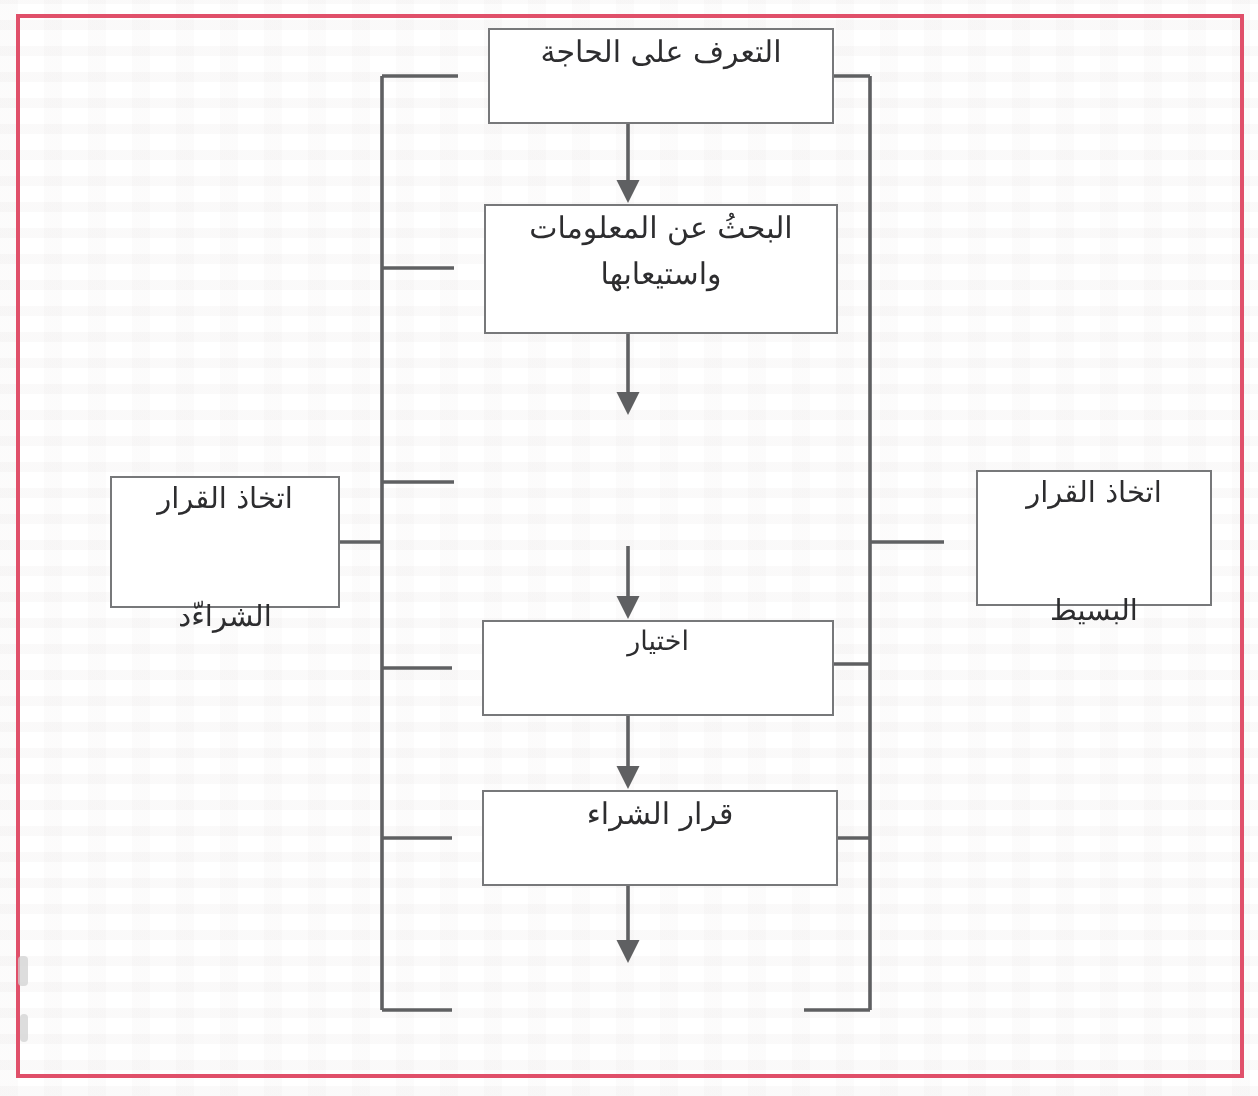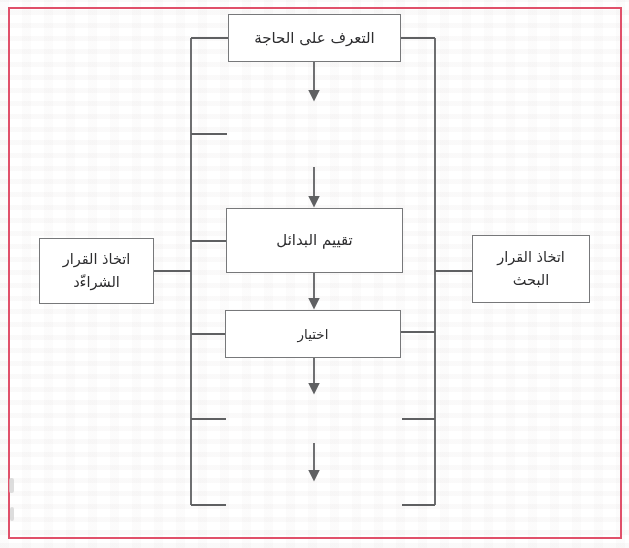--- a/index.html
+++ b/index.html
@@ -23,28 +23,28 @@
   .frame{
     position:absolute;left:8px;top:7px;width:614px;height:532px;
     box-sizing:border-box;border:2px solid var(--frame-red,#e0506a);
     background:transparent;
   }
   svg.wires{position:absolute;left:0;top:0;width:629px;height:548px;pointer-events:none;}
   .node{
     position:absolute;box-sizing:border-box;
     border:1.4px solid var(--box-border,#77787a);
     background:#fff;
-    display:flex;flex-direction:column;align-items:center;justify-content:center;
+    display:flex;flex-direction:column;align-items:center;
     direction:rtl;text-align:center;
     color:var(--text-dark,#2d2d2f);
-    font-size:15px;line-height:1.5;
+    font-size:15px;line-height:1.5;margin-left:16px;
   }
   .node .line{display:block;white-space:nowrap;}
   .node.small{font-size:13.5px;line-height:1.55;}
-  .node.branch{font-size:14.5px;line-height:1.6;}
+  .node.branch{font-size:14.5px;line-height:1.6;gap:36px;}
   .artifact{
     position:absolute;background:#d2d2d2;border-radius:2px;opacity:.75;
   }
 </style>
 </head>
 <body>
 
 <div id="stage">
 
   <div class="frame"></div>
@@ -82,38 +82,42 @@
       <line x1="314" y1="358" x2="314" y2="391" marker-end="url(#arrowhead)"></line>
       <line x1="314" y1="443" x2="314" y2="478" marker-end="url(#arrowhead)"></line>
     </g>
   </svg>
 
   <div class="node" style="left:228px;top:14px;width:173px;height:48px;">
     <span class="line">التعرف على الحاجة</span>
       <span class="line"></span>
   </div>
 
+  <div class="node" style="left:226px;top:102px;width:177px;height:65px;">
+    <span class="line">البحثُ عن المعلومات</span>
+      <span class="line">واستيعابها</span>
+  </div>
 
-  <div class="node" style="left:226px;top:208px;width:177px;height:65px;">
-    <span class="line">تقييم البدائل</span>
-      <span class="line"></span>
-  </div>
 
   <div class="node small" style="left:225px;top:310px;width:176px;height:48px;">
     <span class="line">اختيار</span>
   </div>
 
+  <div class="node" style="left:225px;top:395px;width:178px;height:48px;">
+    <span class="line">قرار الشراء</span>
+      <span class="line"></span>
+  </div>
 
 
   <div class="node branch" style="left:39px;top:238px;width:115px;height:66px;">
     <span class="line">اتخاذ القرار</span>
       <span class="line">الشراءّد</span>
   </div>
 
   <div class="node branch" style="left:472px;top:235px;width:118px;height:68px;">
     <span class="line">اتخاذ القرار</span>
-      <span class="line">البحث</span>
+      <span class="line">البسيط</span>
   </div>
 
   <div class="artifact" style="left:9px;top:478px;width:5px;height:15px;"></div>
   <div class="artifact" style="left:10px;top:507px;width:4px;height:14px;"></div>
 
 </div>
 
 </body></html>

